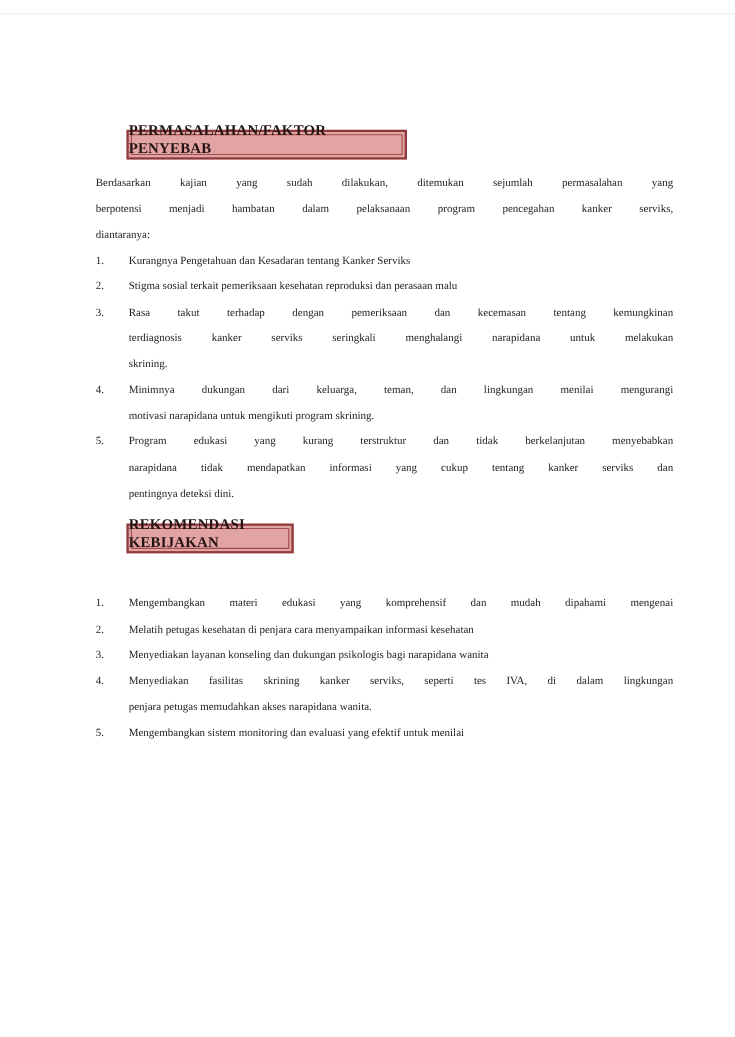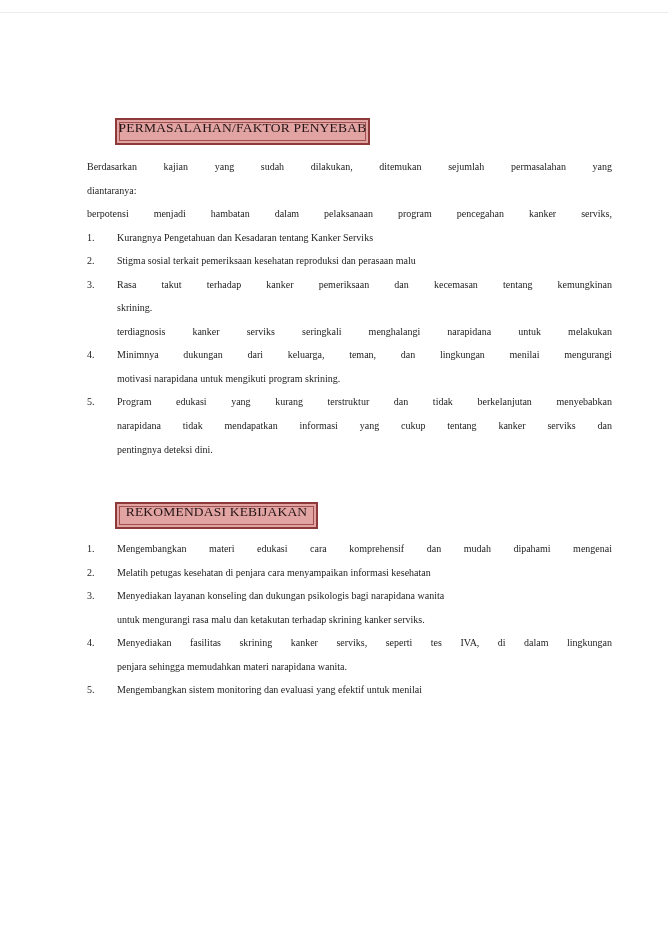--- a/index.html
+++ b/index.html
@@ -23,28 +23,28 @@
   .top-edge{
     position:absolute;left:0;top:12px;width:668px;height:1px;
     background:var(--top-edge-line);
   }
   .section-header{
     position:absolute;
     box-sizing:border-box;
     background:var(--header-fill);
     border:2px solid var(--header-border);
     box-shadow:inset 0 0 0 2px var(--header-fill), inset 0 0 0 3px var(--header-inner-line);
-    display:flex;align-items:flex-start;justify-content:center;
-    font-weight:normal;
+    display:flex;align-items:flex-end;justify-content:center;
+    font-weight:bold;
     font-size:13.5px;
     letter-spacing:.2px;
     color:var(--header-text);
   }
   #hdr1{left:115px;top:118px;width:255px;height:27px;}
-  #hdr2{left:115px;top:502px;width:203px;height:27px;}
+  #hdr2{left:115px;top:476px;width:152px;height:27px;}
   .flow{
     position:absolute;left:87px;width:525px;
     font-size:10px;
     line-height:23.55px;
   }
   #flow1{top:155px;}
   #flow2{top:537px;}
   .ln{position:relative;height:23.55px;white-space:nowrap;}
   .ln .num{position:absolute;left:0;top:0;}
   .ln .txt{display:block;margin-left:30px;}
@@ -61,40 +61,40 @@
 <div>
 
   <div class="top-edge"></div>
 
   <div id="hdr1" class="section-header">
     <span>PERMASALAHAN/FAKTOR PENYEBAB</span>
   </div>
 
   <div id="flow1" class="flow">
     <div class="ln stretch">Berdasarkan kajian yang sudah dilakukan, ditemukan sejumlah permasalahan yang</div>
+    <div class="ln stretch">berpotensi menjadi hambatan dalam pelaksanaan program pencegahan kanker serviks,</div>
     <div class="ln">diantaranya:</div>
-    <div class="ln stretch">berpotensi menjadi hambatan dalam pelaksanaan program pencegahan kanker serviks,</div>
 
     <div class="ln">
       <span class="num">1.</span>
       <span class="txt">Kurangnya Pengetahuan dan Kesadaran tentang Kanker Serviks</span>
     </div>
     <div class="ln">
       <span class="num">2.</span>
       <span class="txt">Stigma sosial terkait pemeriksaan kesehatan reproduksi dan perasaan malu</span>
     </div>
     <div class="ln">
       <span class="num">3.</span>
-      <span class="txt stretch">Rasa takut terhadap kanker pemeriksaan dan kecemasan tentang kemungkinan</span>
+      <span class="txt stretch">Rasa takut terhadap dengan pemeriksaan dan kecemasan tentang kemungkinan</span>
+    </div>
+    <div class="ln">
+      <span class="txt stretch">terdiagnosis kanker serviks seringkali menghalangi narapidana untuk melakukan</span>
     </div>
     <div class="ln">
       <span class="txt">skrining.</span>
-    </div>
-    <div class="ln">
-      <span class="txt stretch">terdiagnosis kanker serviks seringkali menghalangi narapidana untuk melakukan</span>
     </div>
     <div class="ln">
       <span class="num">4.</span>
       <span class="txt stretch">Minimnya dukungan dari keluarga, teman, dan lingkungan menilai mengurangi</span>
     </div>
     <div class="ln">
       <span class="txt">motivasi narapidana untuk mengikuti program skrining.</span>
     </div>
     <div class="ln">
       <span class="num">5.</span>
@@ -108,39 +108,36 @@
     </div>
   </div>
 
   <div id="hdr2" class="section-header">
     <span>REKOMENDASI KEBIJAKAN</span>
   </div>
 
   <div id="flow2" class="flow">
     <div class="ln">
       <span class="num">1.</span>
-      <span class="txt stretch">Mengembangkan materi edukasi cara komprehensif dan mudah dipahami mengenai</span>
+      <span class="txt stretch">Mengembangkan materi edukasi yang komprehensif dan mudah dipahami mengenai</span>
     </div>
     <div class="ln">
       <span class="num">2.</span>
       <span class="txt">Melatih petugas kesehatan di penjara cara menyampaikan informasi kesehatan</span>
     </div>
     <div class="ln">
       <span class="num">3.</span>
       <span class="txt">Menyediakan layanan konseling dan dukungan psikologis bagi narapidana wanita</span>
     </div>
     <div class="ln">
-      <span class="txt">untuk mengurangi rasa malu dan ketakutan terhadap skrining kanker serviks.</span>
-    </div>
-    <div class="ln">
       <span class="num">4.</span>
       <span class="txt stretch">Menyediakan fasilitas skrining kanker serviks, seperti tes IVA, di dalam lingkungan</span>
     </div>
     <div class="ln">
-      <span class="txt">penjara sehingga memudahkan materi narapidana wanita.</span>
+      <span class="txt">penjara petugas memudahkan akses narapidana wanita.</span>
     </div>
     <div class="ln">
       <span class="num">5.</span>
       <span class="txt">Mengembangkan sistem monitoring dan evaluasi yang efektif untuk menilai</span>
     </div>
   </div>
 
 </div>
 
 </body></html>

